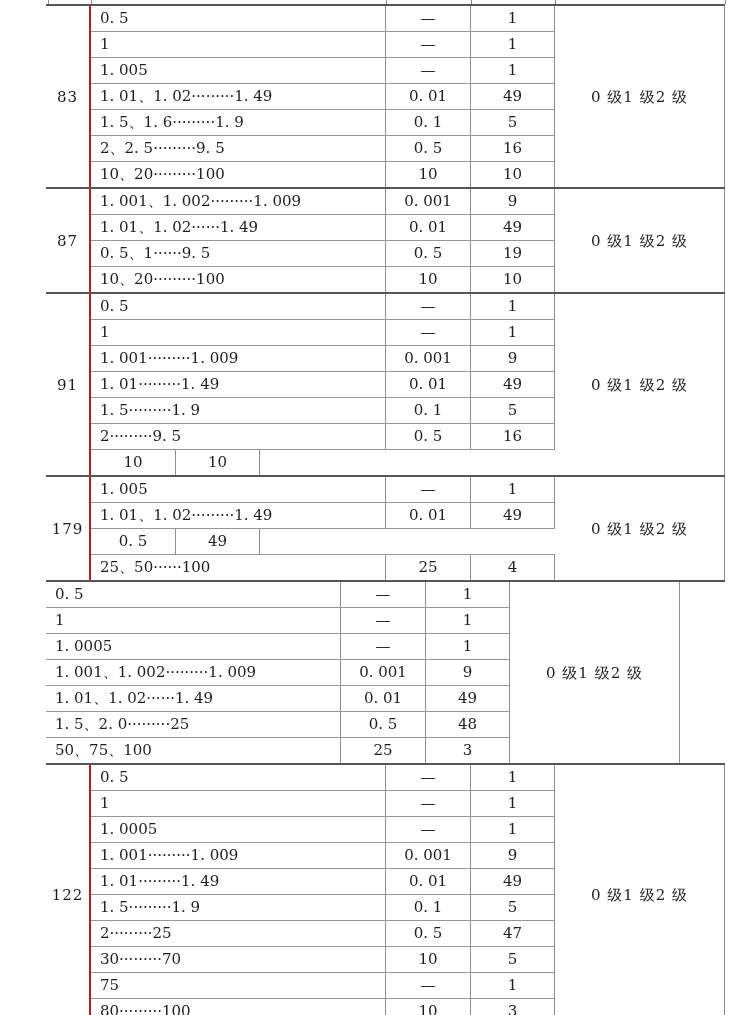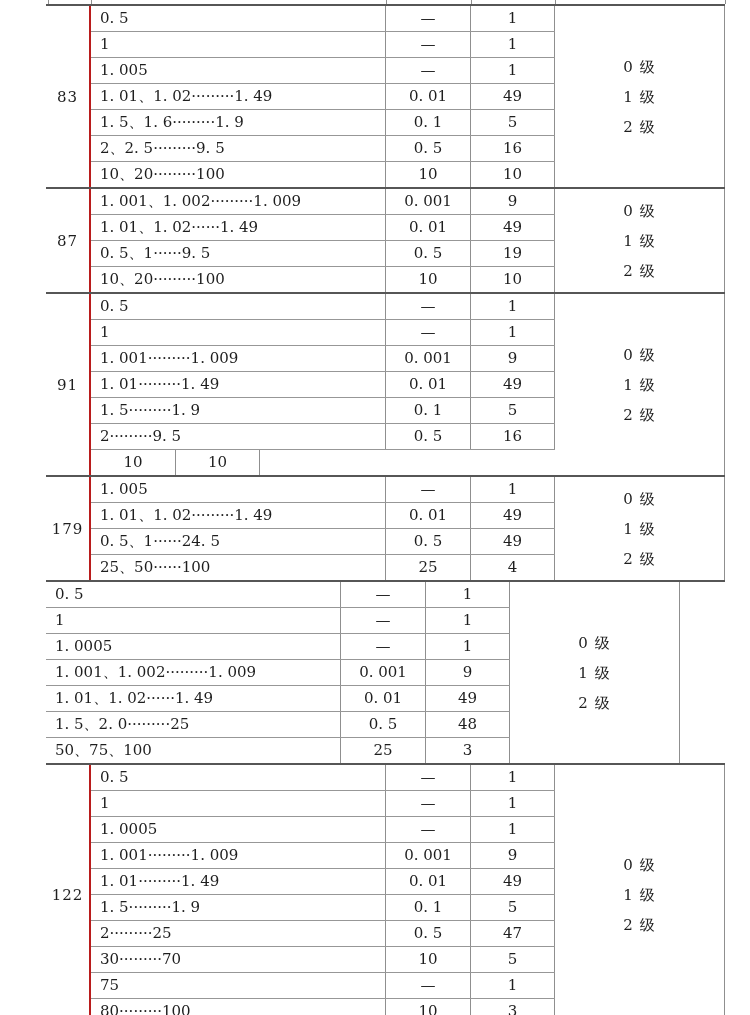--- a/index.html
+++ b/index.html
@@ -42,21 +42,21 @@
     text-align:center;
   }
   .cell.count{
     width:84px;flex:0 0 84px;
     border-right:1px solid #8f8f8f;
     text-align:center;
   }
   .cell.grade{
     width:170px;flex:0 0 170px;
     border-right:1px solid #8f8f8f;
-    display:flex;flex-direction:column;justify-content:center;align-items:center;
+    display:flex;flex-direction:row;justify-content:center;align-items:center;
   }
   .grade-line{line-height:30px;height:30px;letter-spacing:1px;}
 </style>
 </head>
 <body>
 
 <div class="page">
 
   <div class="stub" style="left:48px"></div>
   <div class="stub" style="left:91px"></div>
@@ -192,21 +192,20 @@
             <div class="cell value">1. 005</div>
             <div class="cell step">—</div>
             <div class="cell count">1</div>
           </div>
           <div class="row">
             <div class="cell value">1. 01、1. 02·········1. 49</div>
             <div class="cell step">0. 01</div>
             <div class="cell count">49</div>
           </div>
           <div class="row">
-            <div class="cell value">0. 5、1······24. 5</div>
             <div class="cell step">0. 5</div>
             <div class="cell count">49</div>
           </div>
           <div class="row">
             <div class="cell value">25、50······100</div>
             <div class="cell step">25</div>
             <div class="cell count">4</div>
           </div>
         </div>
         <div class="cell grade">

